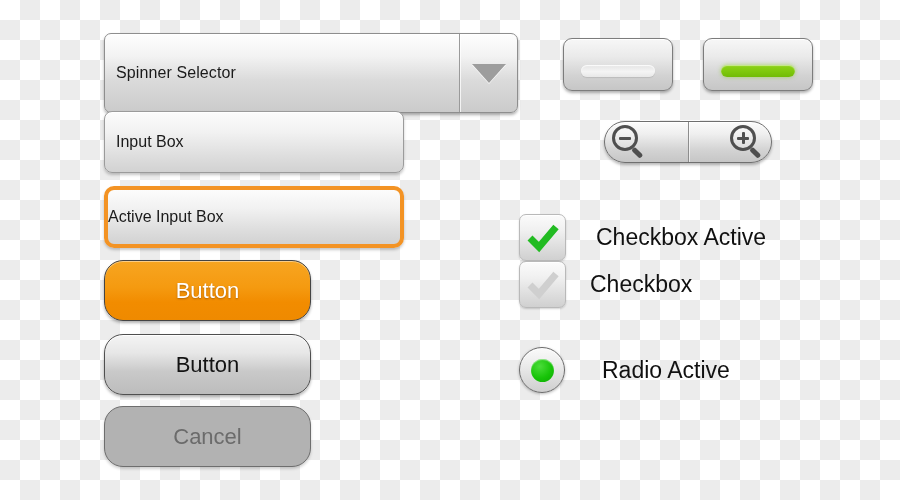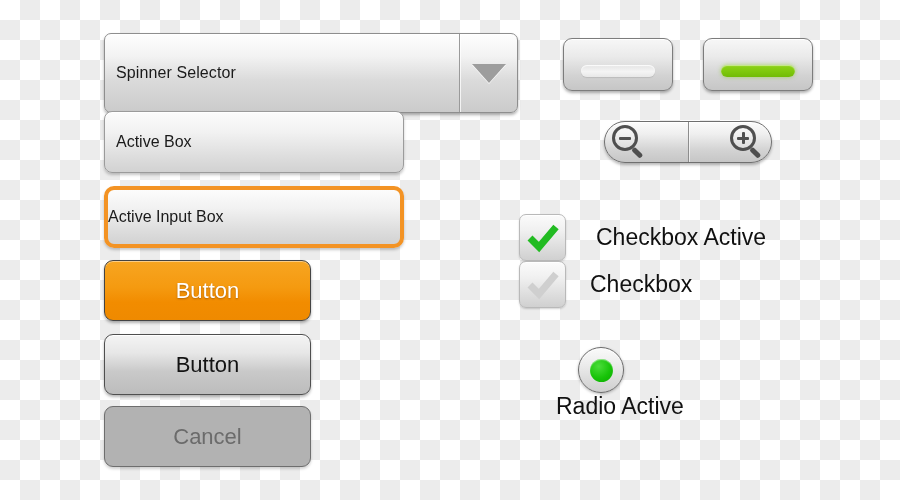--- a/index.html
+++ b/index.html
@@ -92,21 +92,21 @@
     padding-left: 0;
   }
 
   
   .btn {
     position: absolute;
     left: 104px;
     width: 207px;
     height: 61px;
     box-sizing: border-box;
-    border-radius: 9px;
+    border-radius: 19px;
     display: flex;
     align-items: center;
     justify-content: center;
     font-size: 22px;
   }
   .btn-orange {
     top: 260px;
     border: 1px solid #444444;
     background: linear-gradient(to bottom, #f7a521 0%, #f59a10 45%, #f28c00 70%, #ef8a00 100%);
     color: #ffffff;
@@ -269,21 +269,21 @@
 <div id="stage">
 
   <div class="spinner">
     <div class="spinner-text">Spinner Selector</div>
     <div class="spinner-arrow-cell">
       <div class="tri-down"></div>
     </div>
   </div>
 
   <div class="inputbox normal">
-    <span>Active Box</span>
+    <span>Input Box</span>
   </div>
 
   <div class="inputbox active">
     <span>Active Input Box</span>
   </div>
 
   <div class="btn btn-orange">
     <span>Button</span>
   </div>
   <div class="btn btn-gray">
@@ -329,21 +329,21 @@
 
   <div class="row" style="left:519px; top:261px;">
     <div class="cb-box">
       <svg class="check-svg" viewBox="0 0 38 38">
         <path d="M6 19 L15 28 L32 8" fill="none" stroke="#cfcfcf" stroke-width="7" stroke-linecap="butt" stroke-linejoin="miter"></path>
       </svg>
     </div>
     <div class="row-label" style="margin-left:24px;">Checkbox</div>
   </div>
 
-  <div class="row" style="left:519px; top:347px;flex-direction:column;">
+  <div class="row" style="left:519px; top:347px;">
     <div class="radio-outer">
       <div class="radio-dot on"></div>
     </div>
     <div class="row-label" style="margin-left:37px;">Radio Active</div>
   </div>
 
 
 </div>
 
 </body></html>

